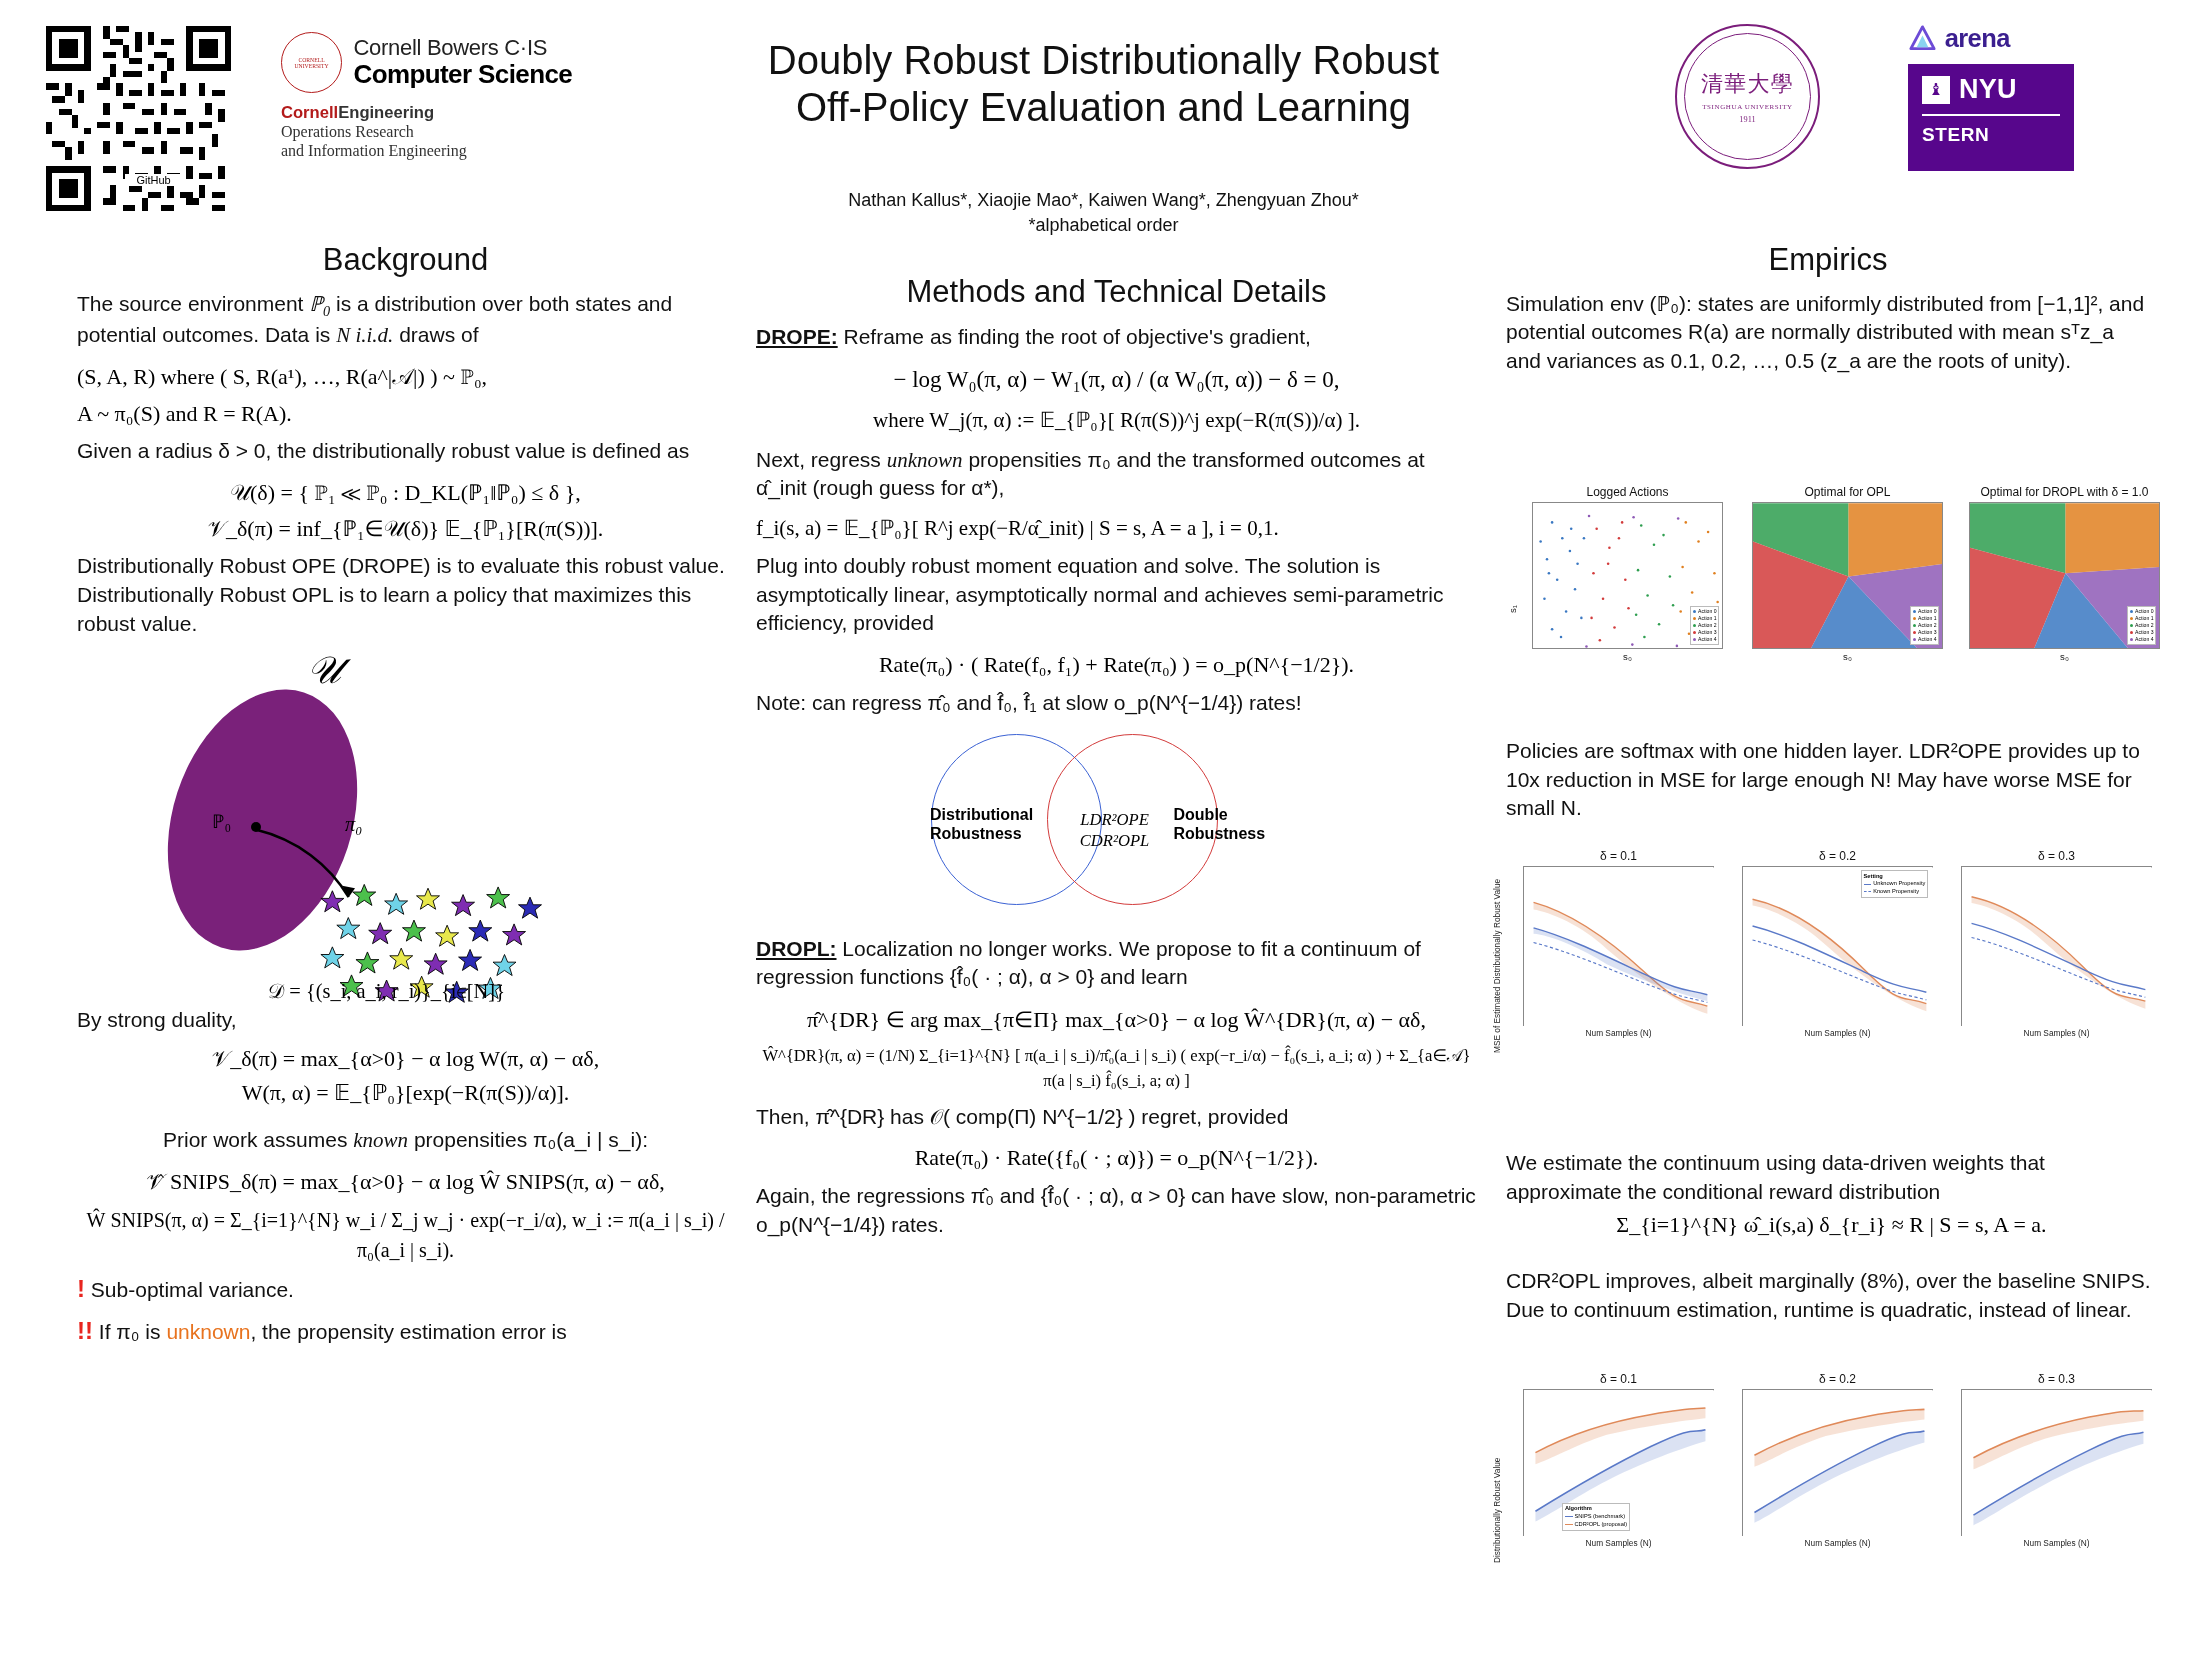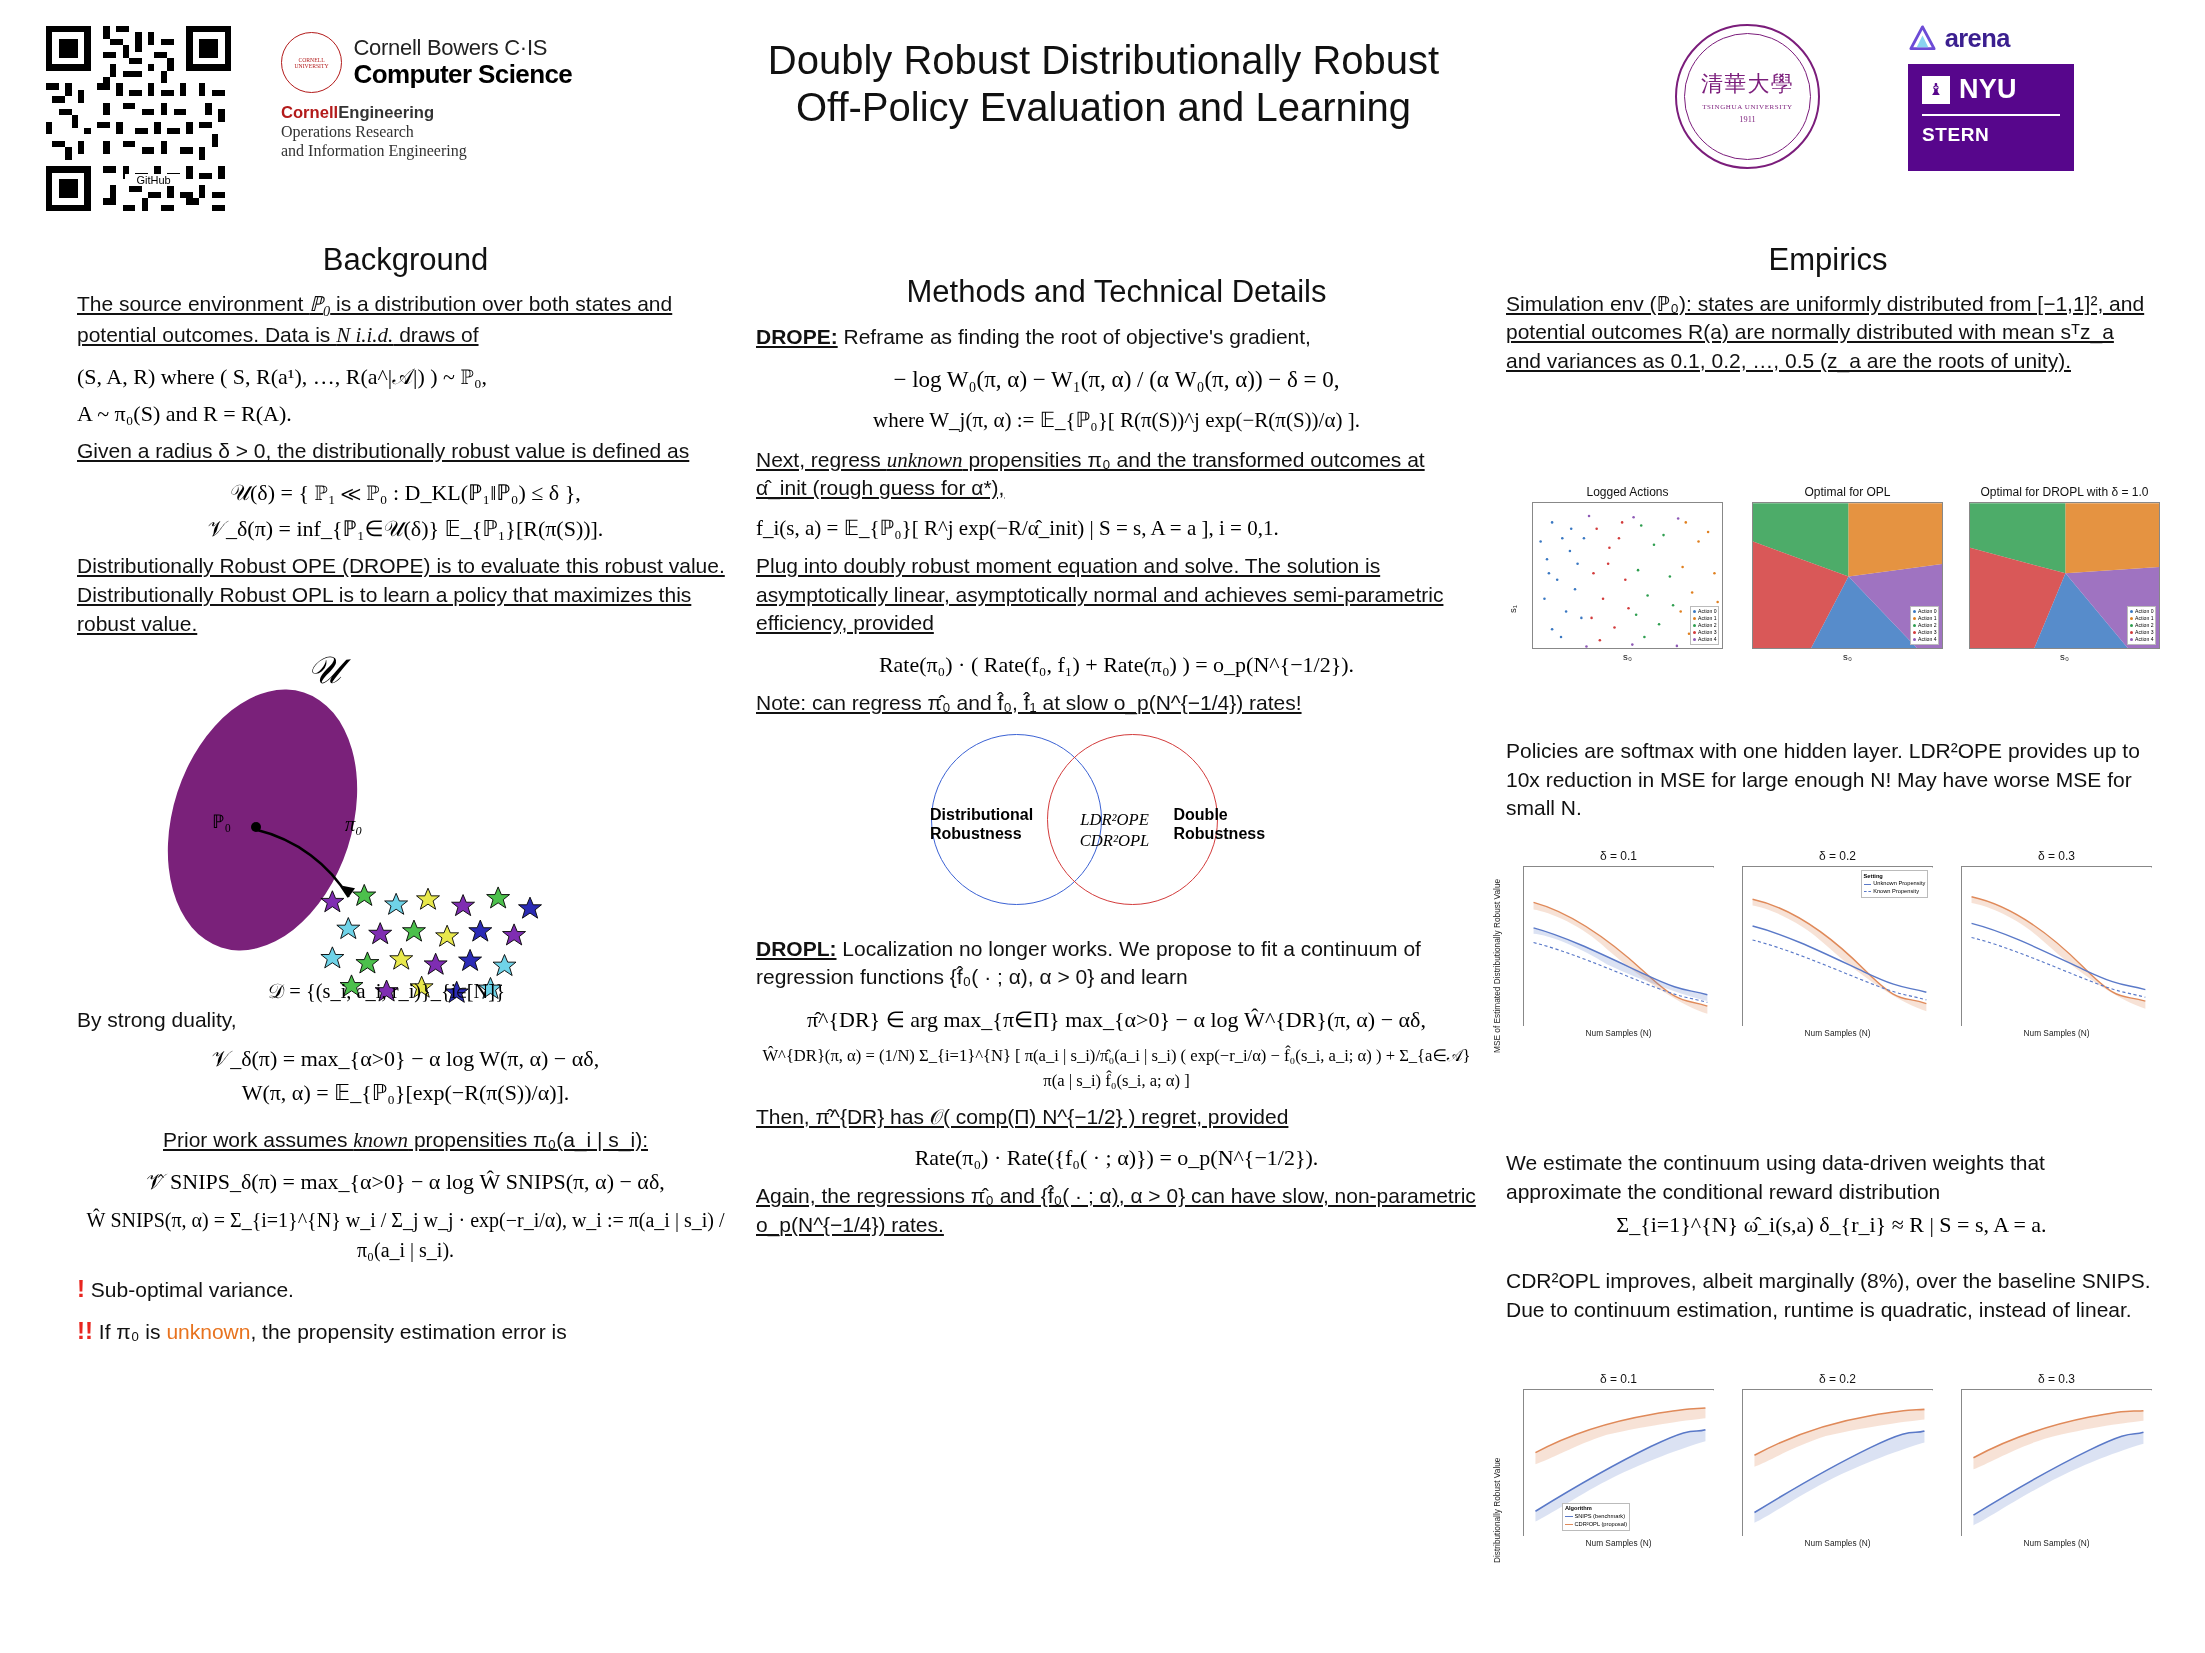--- a/index.html
+++ b/index.html
@@ -53,21 +53,21 @@
   .mathblock{text-align:center;font-family:"Liberation Serif",serif;font-size:22px;line-height:1.5;margin:7.7px 0;}
   .sub{font-size:0.68em;vertical-align:sub;}
   .sect-label{font-weight:bold;text-decoration:underline;}
   .red{color:#e8251f;}
   .orange{color:#e8731f;}
 
   #col-left{position:absolute;left:77px;top:242px;width:657px;}
   #col-mid{position:absolute;left:756px;top:274px;width:721px;}
   #col-right{position:absolute;left:1506px;top:242px;width:644px;}
 
-  .blk{margin-bottom:10.2px;text-decoration:underline;}
+  .blk{margin-bottom:10.2px;}
 
   
   #venn{position:relative;width:396px;height:179px;margin:16.6px auto 6.4px auto;}
   .venn-c{position:absolute;top:0;width:171px;height:171px;border-radius:50%;box-sizing:border-box;}
   .venn-l{left:12.8px;border:1.9px solid #3b62d4;}
   .venn-r{left:128px;border:1.9px solid #d33b3b;}
   .venn-lbl{position:absolute;font-size:16px;font-weight:bold;line-height:1.2;}
   .venn-mid{position:absolute;left:142px;top:75px;width:108px;text-align:center;font-family:"Liberation Serif",serif;font-style:italic;font-size:16.6px;line-height:1.3;}
 
   
@@ -206,20 +206,24 @@
       <span>Cornell</span><span class="dark">Engineering</span>
     </div>
     <div class="cornell-ore">Operations Research</div>
     <div class="cornell-ore">and Information Engineering</div>
   </div>
 
   <div id="title">
     <div class="t-line">Doubly Robust Distributionally Robust</div>
     <div class="t-line">Off-Policy Evaluation and Learning</div>
   </div>
+  <div id="authors">
+    <div>Nathan Kallus*, Xiaojie Mao*, Kaiwen Wang*, Zhengyuan Zhou*</div>
+    <div>*alphabetical order</div>
+  </div>
 
   <div id="tsinghua">
     <div class="tsing-circle">
       <div class="tsing-inner">
         <div class="tsing-cn">清華大學</div>
         <div class="tsing-en">TSINGHUA UNIVERSITY</div>
         <div class="tsing-year">1911</div>
       </div>
     </div>
   </div>

